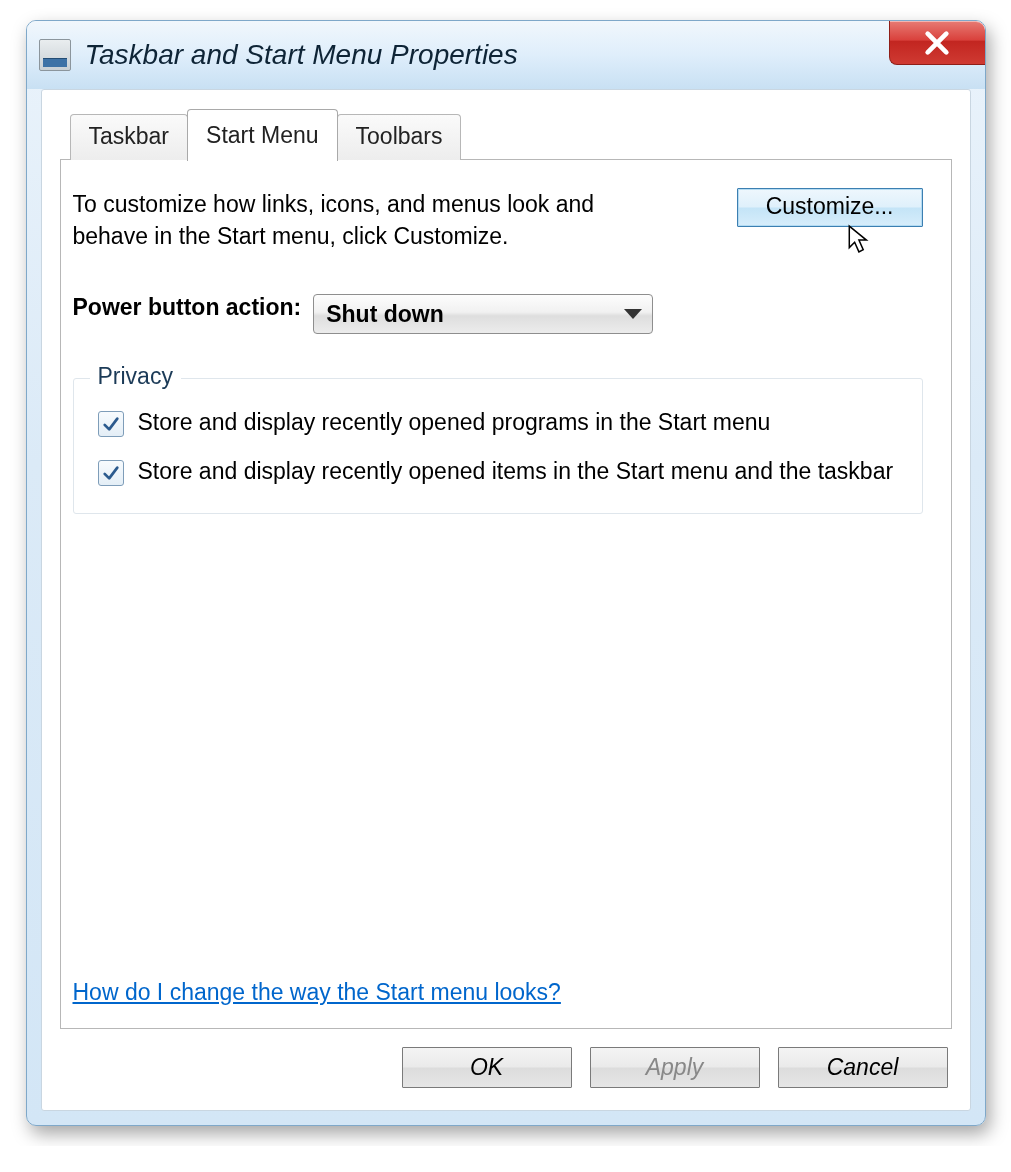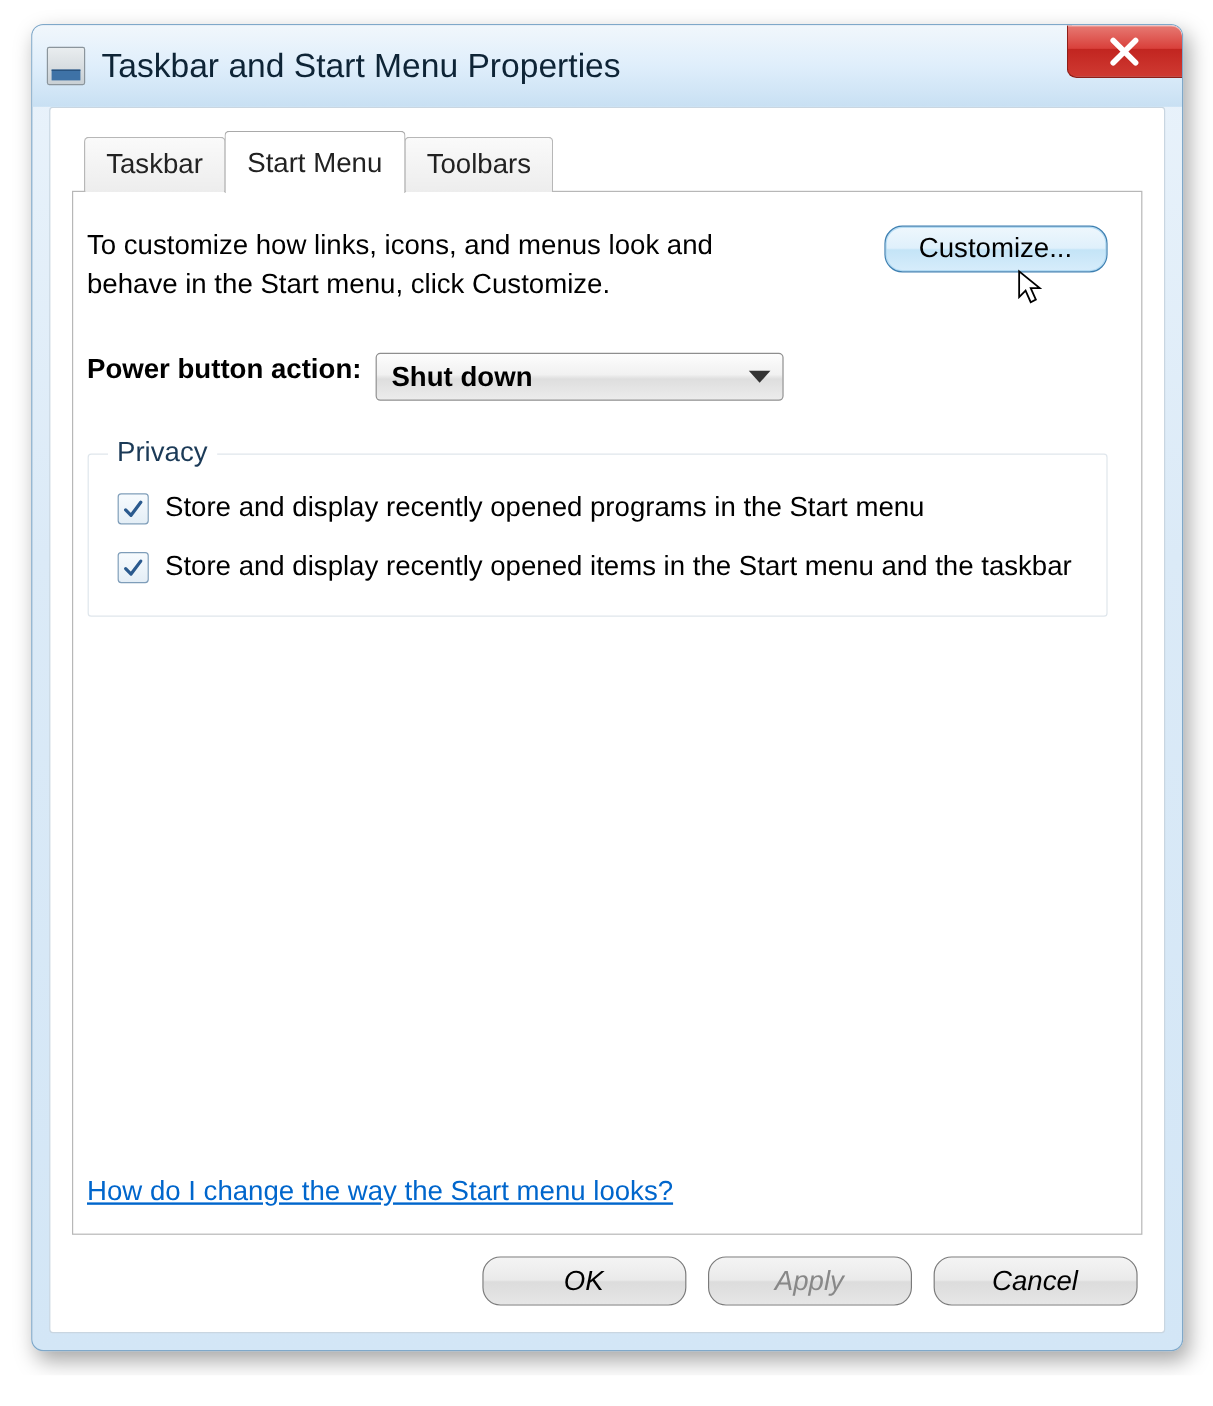--- a/index.html
+++ b/index.html
@@ -39,20 +39,21 @@
   .titlebar .icon::after {
     content:"";
     position:absolute;
     left:3px; right:3px; bottom:3px; height:8px;
     background:#3e72a6;
     border-top:1px solid #244d75;
   }
   .titlebar .title {
     font-size: 28px;
     color:#0e2436;
+    font-style:italic;
   }
   .close-btn {
     position:absolute;
     right:0; top:0;
     width:96px; height:44px;
     background: linear-gradient(180deg,#e77b74 0%, #d9403b 45%, #c22520 46%, #cf3a32 100%);
     border:1px solid #8f1e17;
     border-top:none;
     border-right:none;
     border-bottom-left-radius:8px;
@@ -119,21 +120,21 @@
   .desc {
     font-size:23px;
     line-height:1.4;
     max-width:590px;
   }
   .btn {
     font: inherit;
     font-size:23px;
     padding: 4px 28px 6px 28px;
     border:1px solid #7a7a7a;
-    border-radius:15px;
+    border-radius:1px;
     background: linear-gradient(180deg,#f4f4f4 0%,#eaeaea 48%,#dcdcdc 52%,#e6e6e6 100%);
     cursor:default;
     white-space:nowrap;
     min-width:150px;
   }
   .btn.highlight {
     border:1px solid #3c7fb1;
     background: linear-gradient(180deg,#eef7fd 0%,#dff0fb 48%,#c4e4f7 52%,#d7edfb 100%);
     box-shadow: inset 0 0 0 1px rgba(174,216,242,0.9);
   }

